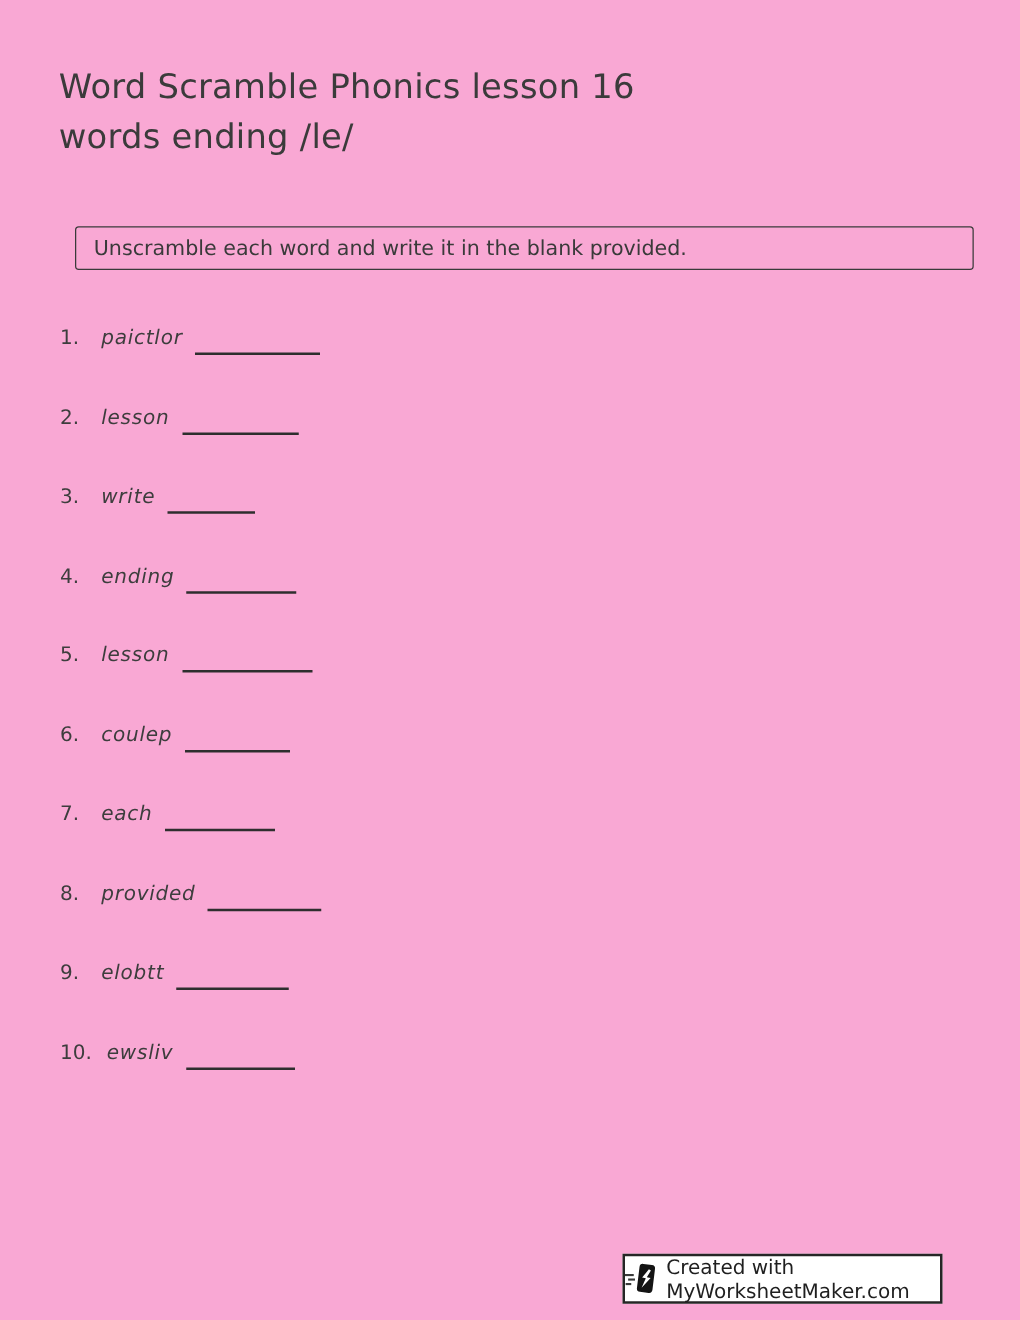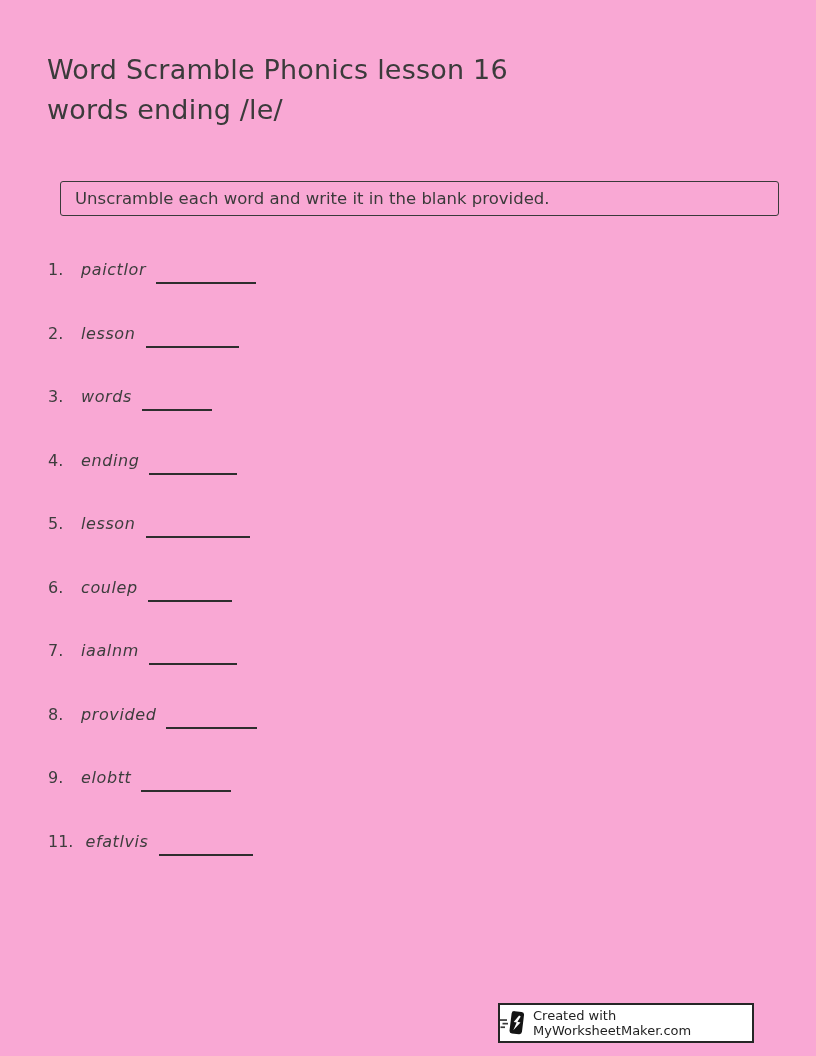--- a/index.html
+++ b/index.html
@@ -84,21 +84,21 @@
     left: 498px;
     top: 1003px;
     width: 256px;
     height: 40px;
     box-sizing: border-box;
     border: 2px solid #262626;
     display: flex;
     align-items: center;
     justify-content: center;
     gap: 7px;
-    font-size: 13px;
+    font-size: 16px;
     color: #1f1f1f;
     background: #fff;
   }
   .logo {
     display: inline-flex;
     width: 26px;
     height: 26px;
     flex: 0 0 auto;
   }
 </style>
@@ -122,57 +122,57 @@
       <span class="word">paictlor</span>
       <span class="blank b1"></span>
     </div>
     <div class="item">
       <span class="num">2.</span>
       <span class="word">lesson</span>
       <span class="blank b2"></span>
     </div>
     <div class="item">
       <span class="num">3.</span>
-      <span class="word">words</span>
+      <span class="word">write</span>
       <span class="blank b3"></span>
     </div>
     <div class="item">
       <span class="num">4.</span>
       <span class="word">ending</span>
       <span class="blank b4"></span>
     </div>
     <div class="item">
       <span class="num">5.</span>
       <span class="word">lesson</span>
       <span class="blank b5"></span>
     </div>
     <div class="item">
       <span class="num">6.</span>
       <span class="word">coulep</span>
       <span class="blank b6"></span>
     </div>
     <div class="item">
       <span class="num">7.</span>
-      <span class="word">iaalnm</span>
+      <span class="word">each</span>
       <span class="blank b7"></span>
     </div>
     <div class="item">
       <span class="num">8.</span>
       <span class="word">provided</span>
       <span class="blank b8"></span>
     </div>
     <div class="item">
       <span class="num">9.</span>
       <span class="word">elobtt</span>
       <span class="blank b9"></span>
     </div>
     <div class="item">
-      <span class="num">11.</span>
-      <span class="word">efatlvis</span>
-      <span class="blank b11"></span>
+      <span class="num">10.</span>
+      <span class="word">ewsliv</span>
+      <span class="blank b10"></span>
     </div>
   </div>
 
   <div class="credit-badge">
     <span class="logo">
       <svg width="26" height="26" viewBox="0 0 26 26" xmlns="http://www.w3.org/2000/svg">
         <rect x="0" y="9.2" width="7" height="1.7" fill="#3a3a3a"></rect>
         <rect x="2.5" y="12.8" width="5.5" height="1.7" fill="#3a3a3a"></rect>
         <rect x="0.5" y="16.4" width="4.5" height="1.7" fill="#3a3a3a"></rect>
         <g transform="rotate(7 17 13)">

